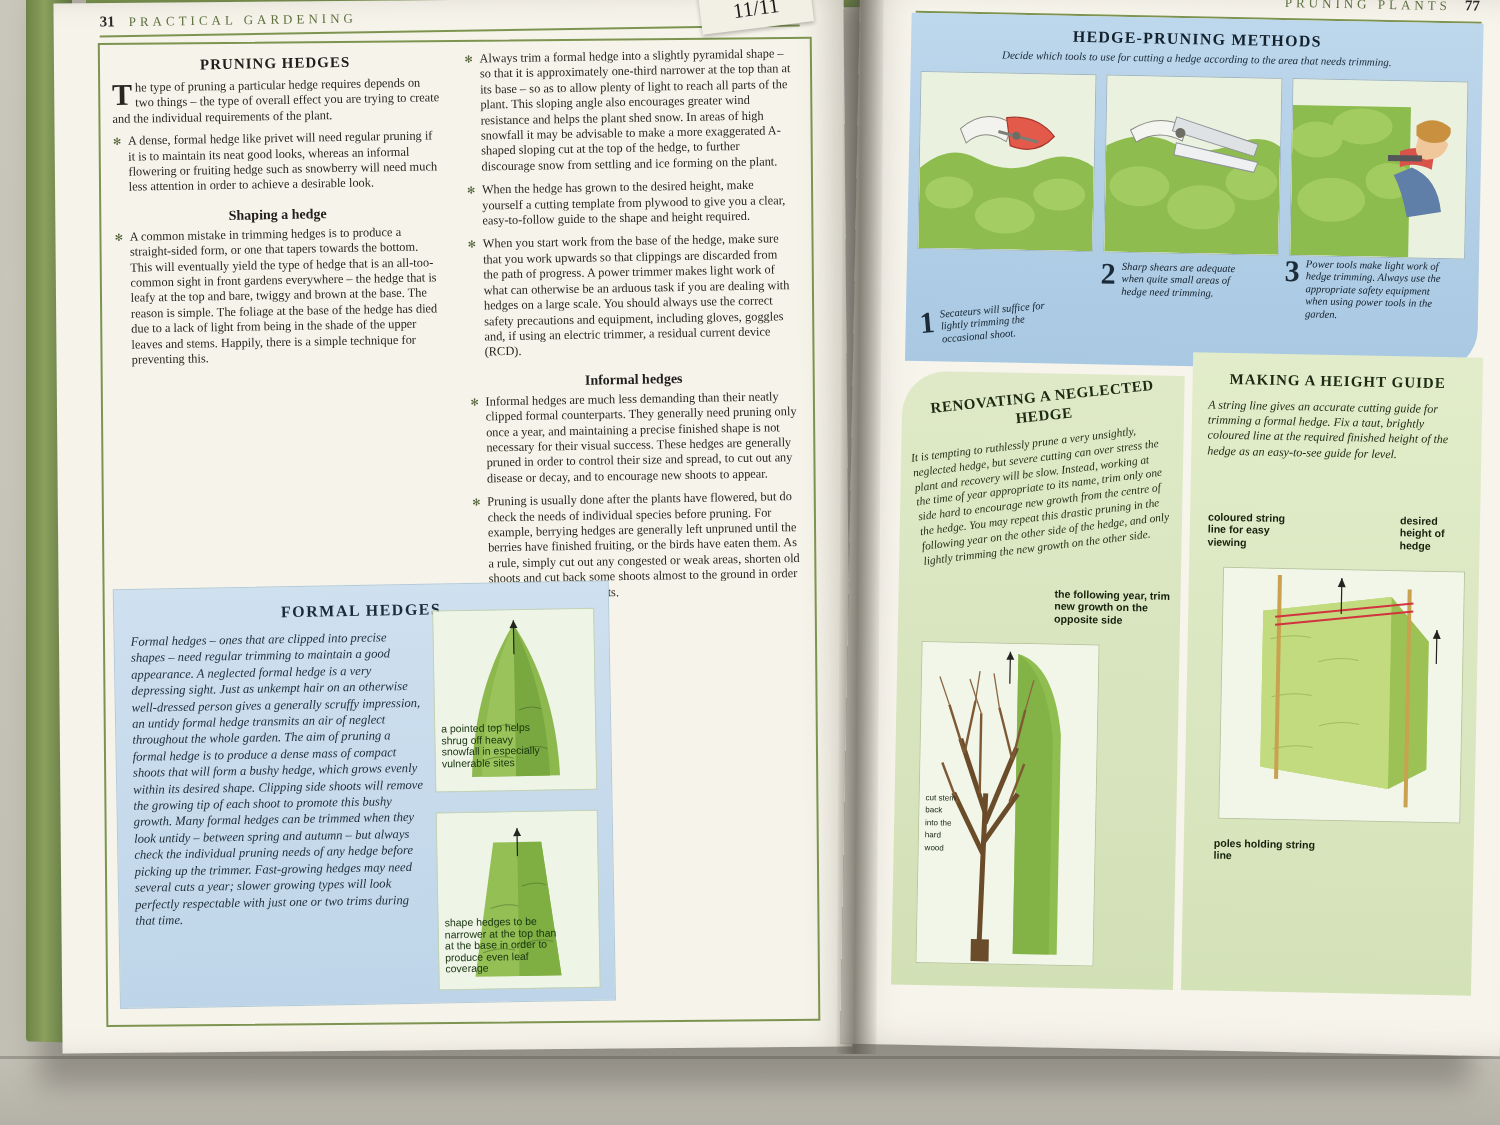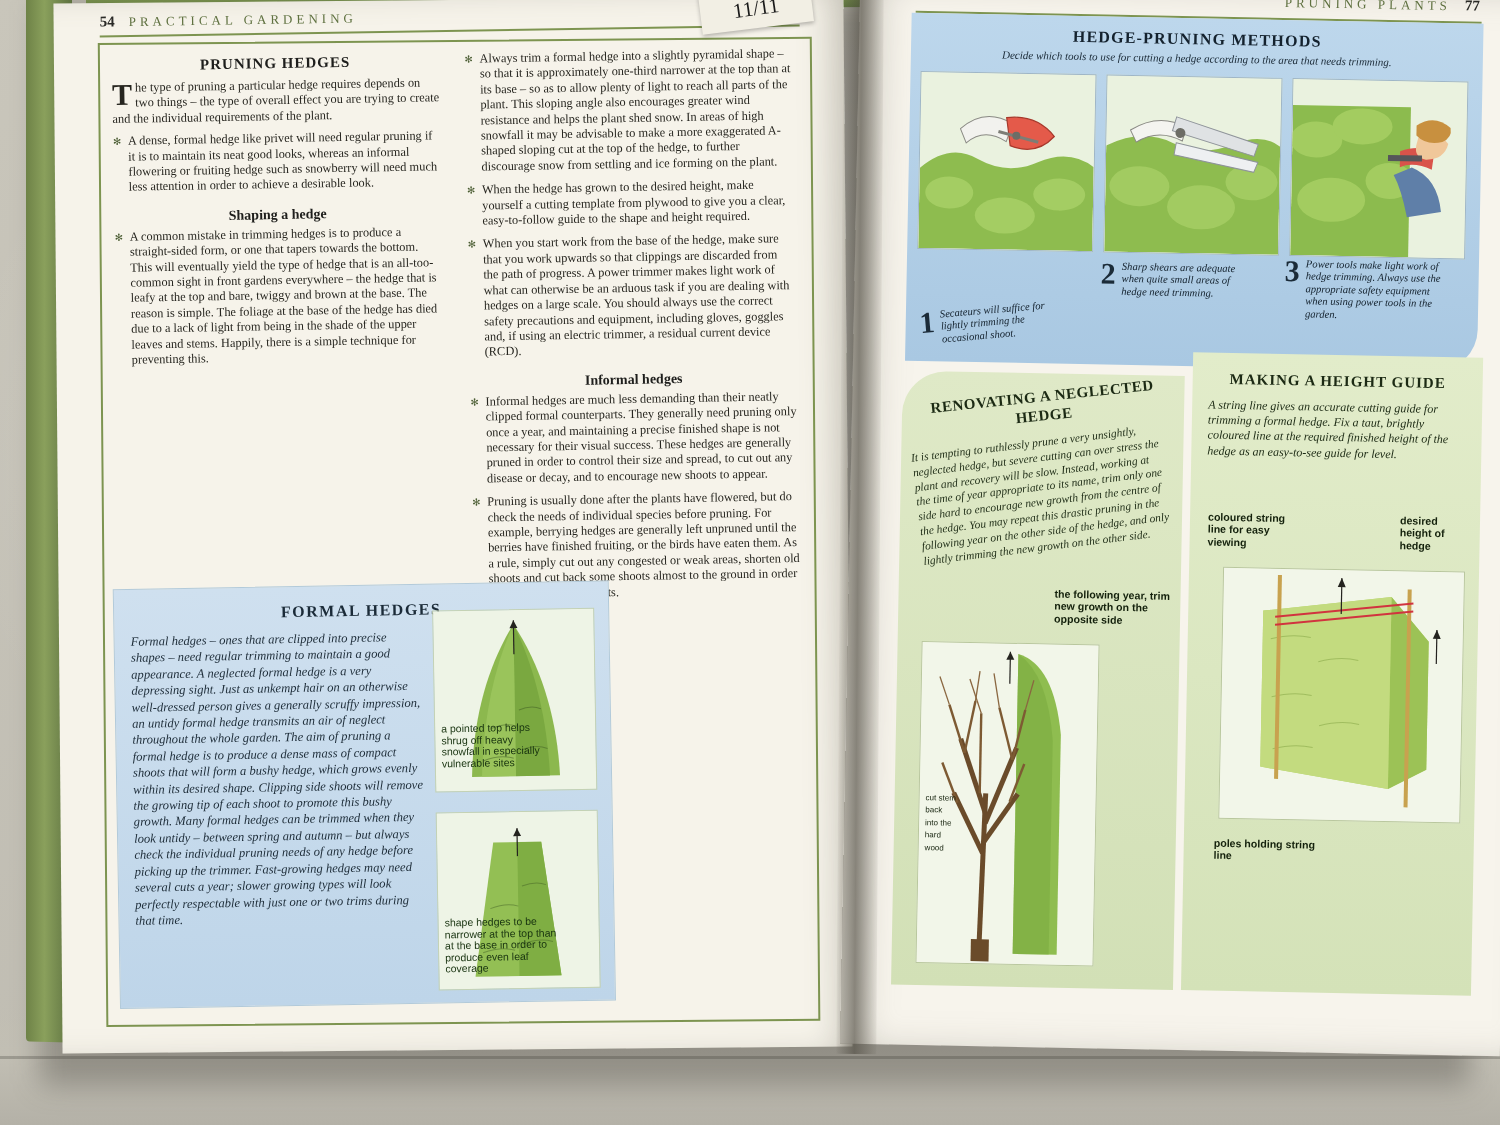--- a/index.html
+++ b/index.html
@@ -427,21 +427,21 @@
   <div class="book">
 
     <div class="page-edges-right"></div>
     <div class="page-edges-left"></div>
     <div class="cover-green"></div>
     <div class="cover-green-top"></div>
 
     <div class="page-left">
 
       <div class="hdr-left">
-        <span class="folio">54</span>
+        <span class="folio">31</span>
         <span class="runhead">Practical Gardening</span>
       </div>
       <div class="hdr-rule"></div>
 
       <div class="page-left-inner"></div>
 
       <div class="cols">
 
         <div class="col">
           <h2 class="sec">PRUNING HEDGES</h2>

